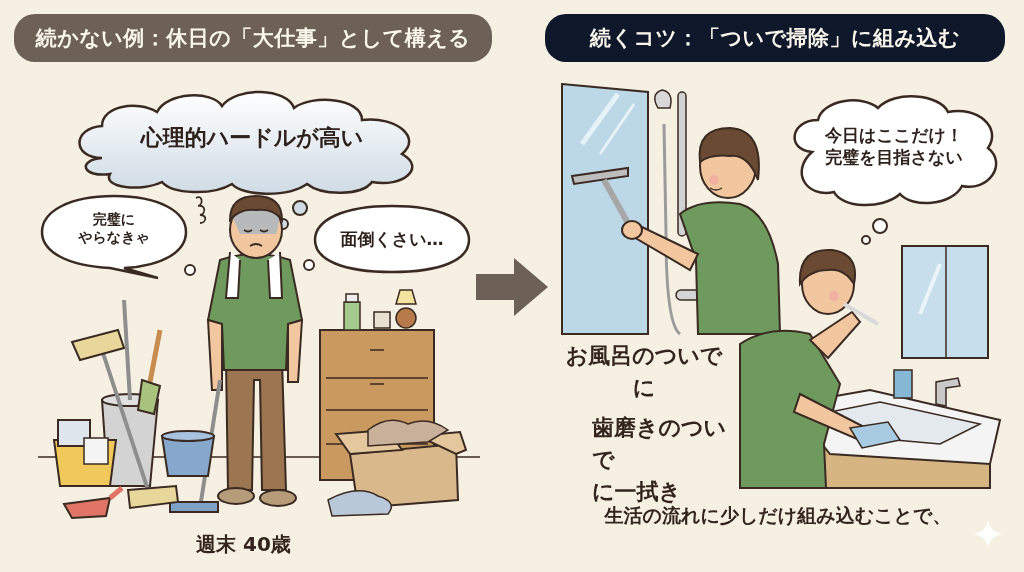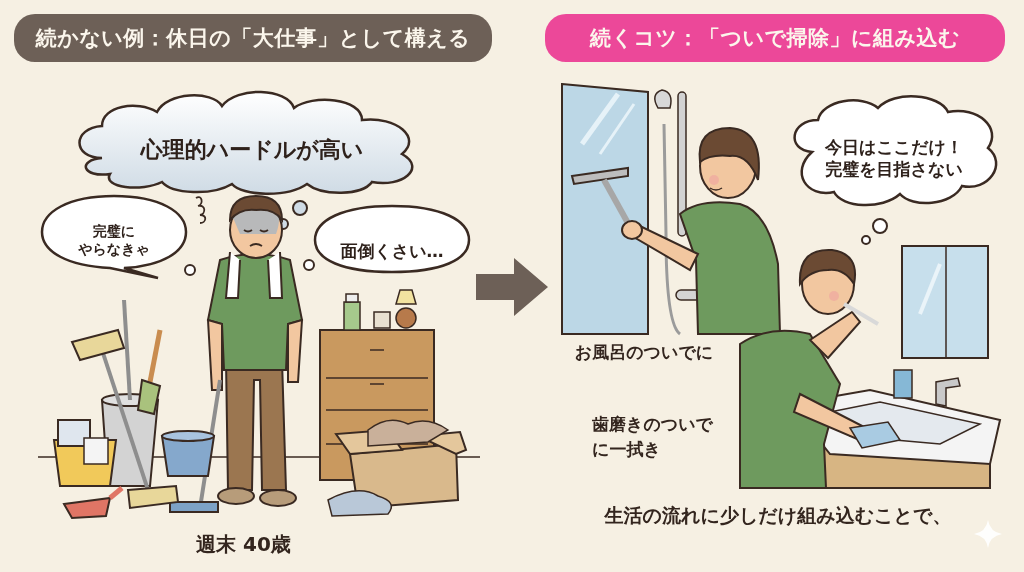--- a/index.html
+++ b/index.html
@@ -15,34 +15,33 @@
     top: 14px;
     height: 48px;
     border-radius: 21px;
     color: #fbf6ec;
     font-weight: bold;
     font-size: 21px;
     display: flex; align-items: center; justify-content: center;
     letter-spacing: 0.5px;
   }
   .pill-left { left: 14px; width: 478px; background: #6d6057; }
-  .pill-right { left: 545px; width: 460px; background: #ec4899; }
+  .pill-right { left: 545px; width: 460px; background: #0f172a; }
   .bubble-text {
     position: absolute;
     font-weight: bold;
     color: #2e211b;
     text-align: center;
     line-height: 1.3;
-    margin-top: 12px;
   }
   .caption {
     position: absolute;
     font-weight: bold;
     color: #33251e;
-    font-size: 17px;
+    font-size: 22px;
     line-height: 1.45;
   }
   svg { position: absolute; overflow: visible; }
 </style>
 </head>
 <body>
 
 <div class="pill pill-left">続かない例：休日の「大仕事」として構える</div>
 
 <svg style="left:62px;top:88px" width="380" height="110" viewBox="0 0 380 110">

